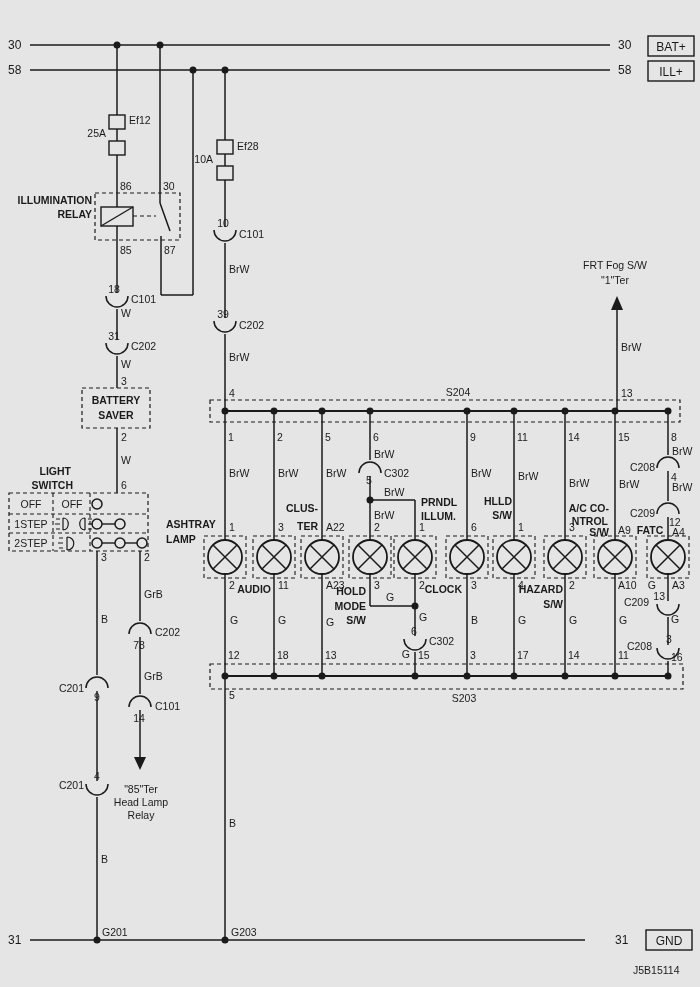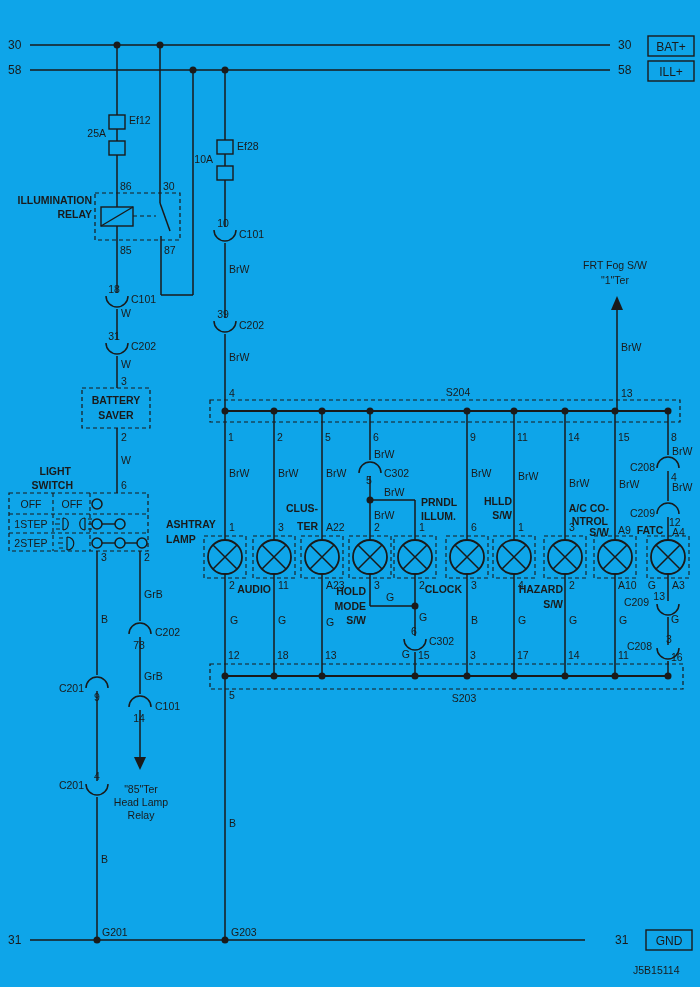--- a/index.html
+++ b/index.html
@@ -1,16 +1,16 @@
 <!DOCTYPE html>
 <html><head>
 <meta charset="utf-8">
 <style>
   html,body{margin:0;padding:0;background:#fff;}
-  .page{position:relative;width:700px;height:987px;background:#0ea5e9;overflow:hidden;
+  .page{position:relative;width:700px;height:987px;background:#e5e5e5;overflow:hidden;
         font-family:"Liberation Sans", sans-serif;}
   svg{display:block;}
   svg text{fill:#1a1a1a;}
   .n{font-size:10.5px;}
   .b{font-size:10.5px;font-weight:bold;}
   .n12{font-size:12px;}
 </style>
 </head>
 <body>
 

